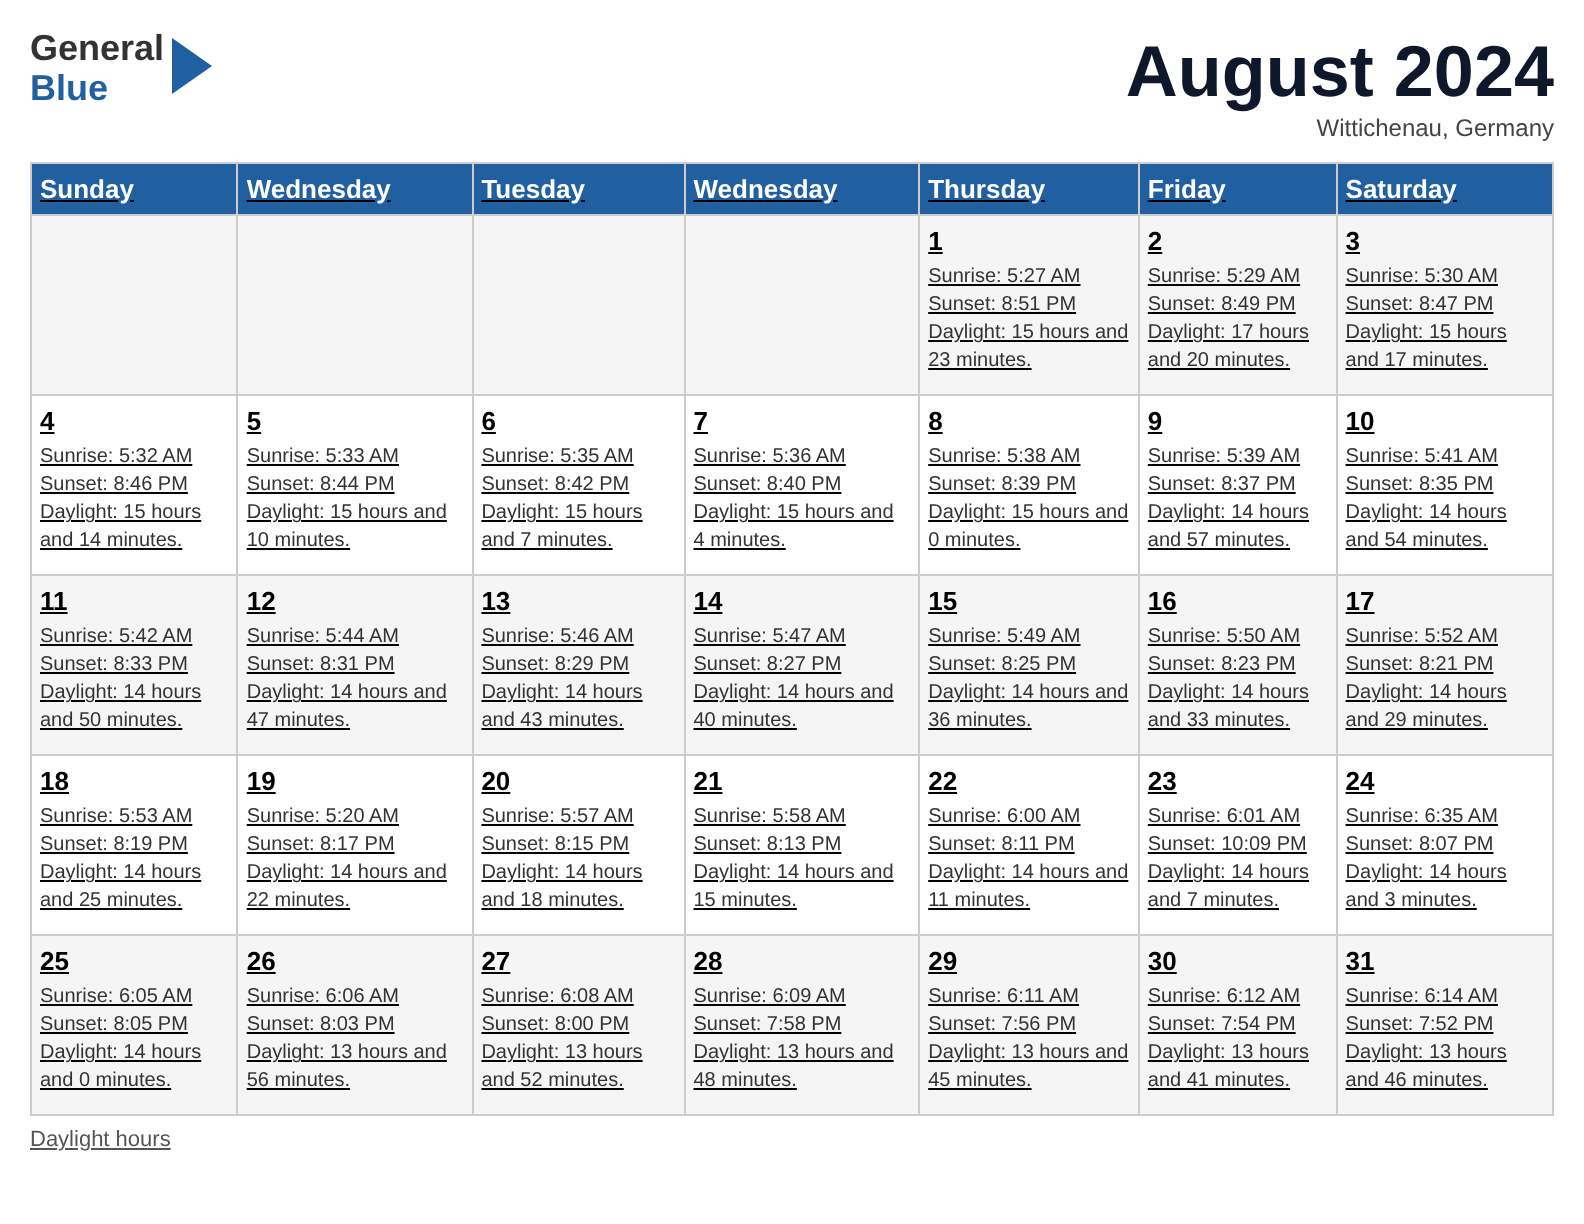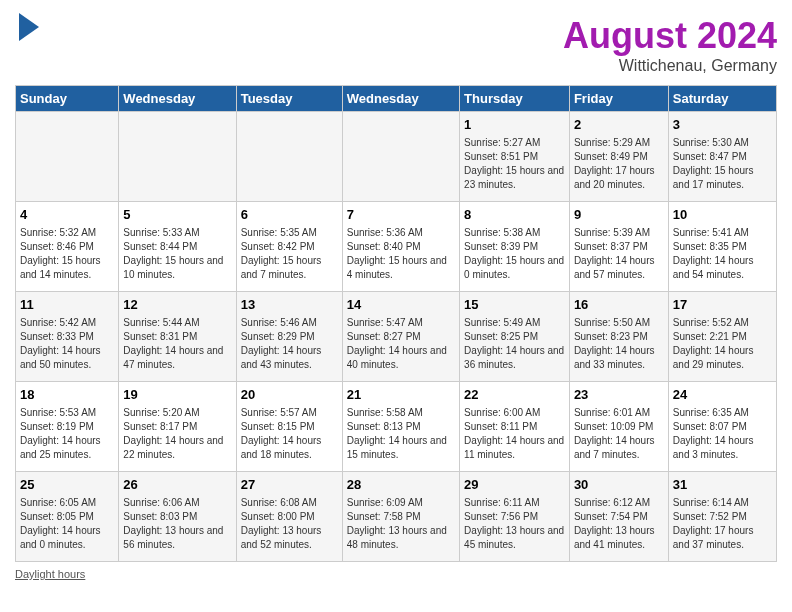--- a/index.html
+++ b/index.html
@@ -35,31 +35,32 @@
       margin-left: 4px;
       position: relative;
       top: -2px;
     }
     .title-block {
       text-align: right;
     }
     .title-block h1 {
       font-size: 36px;
       font-weight: bold;
-      color: #a21caf;
+      color: #0f172a;
     }
     .title-block h2 {
-      font-size: 16px;
+      font-size: 12px;
       font-weight: normal;
       color: #444;
     }
     table {
       width: 100%;
       border-collapse: collapse;
       font-size: 10.5px;
+      text-decoration: underline;
     }
     thead tr th {
       background-color: #2060a0;
       color: #fff;
       padding: 5px 4px;
       text-align: left;
       font-size: 13px;
       font-weight: bold;
       border: 1px solid #ccc;
     }
@@ -92,20 +93,24 @@
       font-size: 11px;
       color: #555;
       text-decoration: underline;
     }
   </style>
 </head>
 <body>
 
 <div class="header">
   <div class="logo">
+    <div class="logo-text">
+      <span class="general">General</span>
+      <span class="blue">Blue</span>
+    </div>
     <svg class="logo-icon" viewBox="0 0 20 28" xmlns="http://www.w3.org/2000/svg">
       <polygon points="0,28 20,14 0,0" fill="#2060a0"></polygon>
     </svg>
   </div>
   <div class="title-block">
     <h1>August 2024</h1>
     <h2>Wittichenau, Germany</h2>
   </div>
 </div>
 
@@ -223,21 +228,21 @@
         </td>
         <td>
           <span class="day-num">16</span>
           <div class="day-detail">Sunrise: 5:50 AM</div>
           <div class="day-detail">Sunset: 8:23 PM</div>
           <div class="day-detail">Daylight: 14 hours and 33 minutes.</div>
         </td>
         <td>
           <span class="day-num">17</span>
           <div class="day-detail">Sunrise: 5:52 AM</div>
-          <div class="day-detail">Sunset: 2:21 PM</div>
+          <div class="day-detail">Sunset: 8:21 PM</div>
           <div class="day-detail">Daylight: 14 hours and 29 minutes.</div>
         </td>
       </tr>
       <tr>
         <td>
           <span class="day-num">18</span>
           <div class="day-detail">Sunrise: 5:53 AM</div>
           <div class="day-detail">Sunset: 8:19 PM</div>
           <div class="day-detail">Daylight: 14 hours and 25 minutes.</div>
         </td>
@@ -312,21 +317,21 @@
         <td>
           <span class="day-num">30</span>
           <div class="day-detail">Sunrise: 6:12 AM</div>
           <div class="day-detail">Sunset: 7:54 PM</div>
           <div class="day-detail">Daylight: 13 hours and 41 minutes.</div>
         </td>
         <td>
           <span class="day-num">31</span>
           <div class="day-detail">Sunrise: 6:14 AM</div>
           <div class="day-detail">Sunset: 7:52 PM</div>
-          <div class="day-detail">Daylight: 17 hours and 37 minutes.</div>
+          <div class="day-detail">Daylight: 13 hours and 46 minutes.</div>
         </td>
       </tr>
     </tbody>
 </table>
 
 <div class="footer">
   <span>Daylight hours</span>
 </div>
 
 </body></html>

